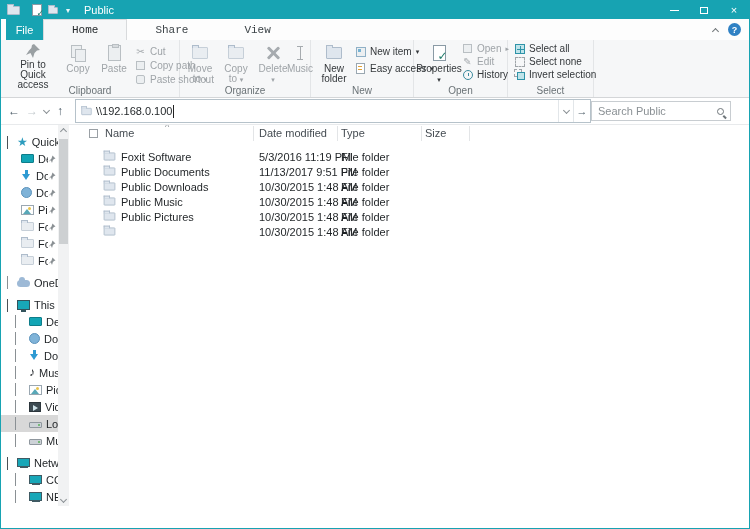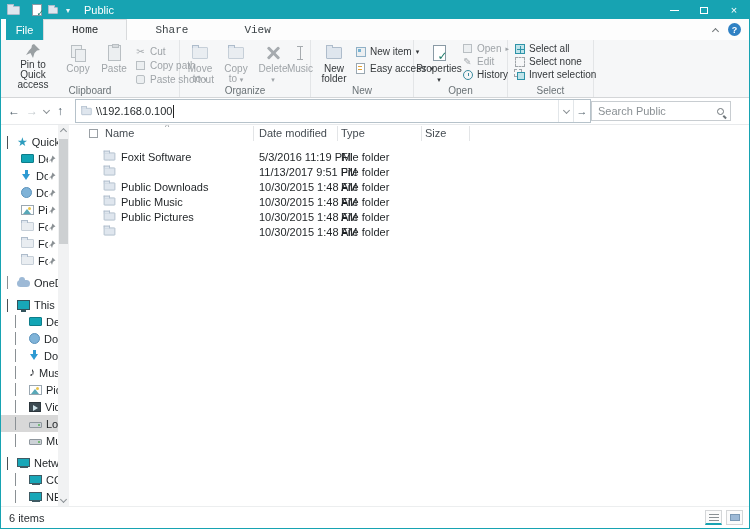--- a/index.html
+++ b/index.html
@@ -532,20 +532,21 @@
       </div>
 
       <div class="frow" style="top:24px;">
         <span class="fico"></span>
         <span class="fname">Foxit Software</span>
         <span class="fdate">5/3/2016 11:19 PM</span>
         <span class="ftype">File folder</span>
       </div>
       <div class="frow" style="top:39px;">
         <span class="fico"></span>
+        <span class="fname">Public Documents</span>
         <span class="fdate">11/13/2017 9:51 PM</span>
         <span class="ftype">File folder</span>
       </div>
       <div class="frow" style="top:54px;">
         <span class="fico"></span>
         <span class="fname">Public Downloads</span>
         <span class="fdate">10/30/2015 1:48 AM</span>
         <span class="ftype">File folder</span>
       </div>
       <div class="frow" style="top:69px;">
@@ -561,25 +562,14 @@
         <span class="ftype">File folder</span>
       </div>
       <div class="frow" style="top:99px;">
         <span class="fico"></span>
         <span class="fdate">10/30/2015 1:48 AM</span>
         <span class="ftype">File folder</span>
       </div>
     </div>
   </div>
 
-  <div class="statusbar">
-    <span class="status-count">6 items</span>
-    <span class="view-toggles">
-      <span class="vt active">
-          <span class="lines"></span>
-        </span>
-      <span class="vt">
-          <span class="thumb"></span>
-        </span>
-    </span>
-  </div>
 
 </div>
 
 </body></html>

